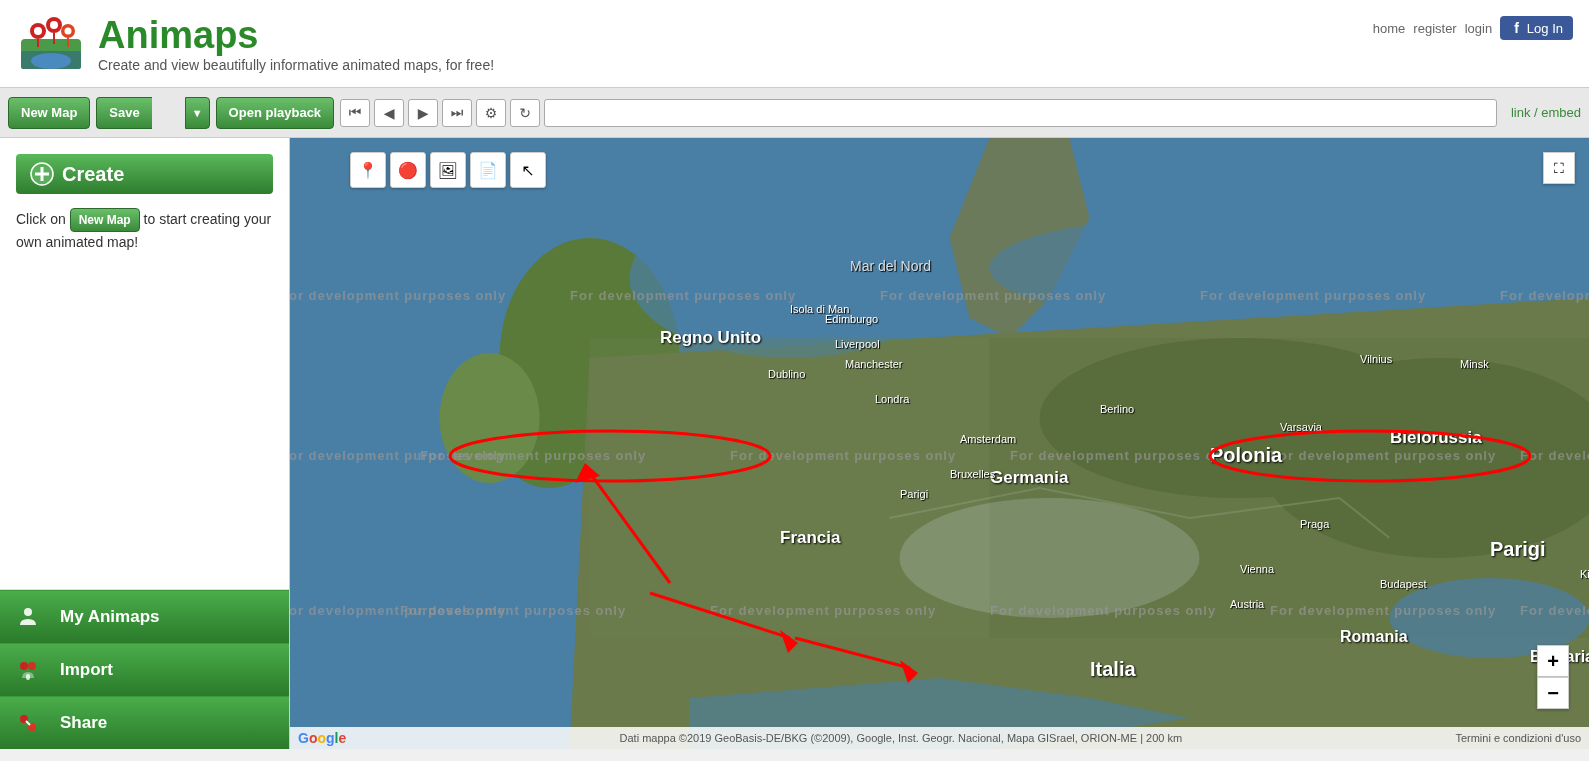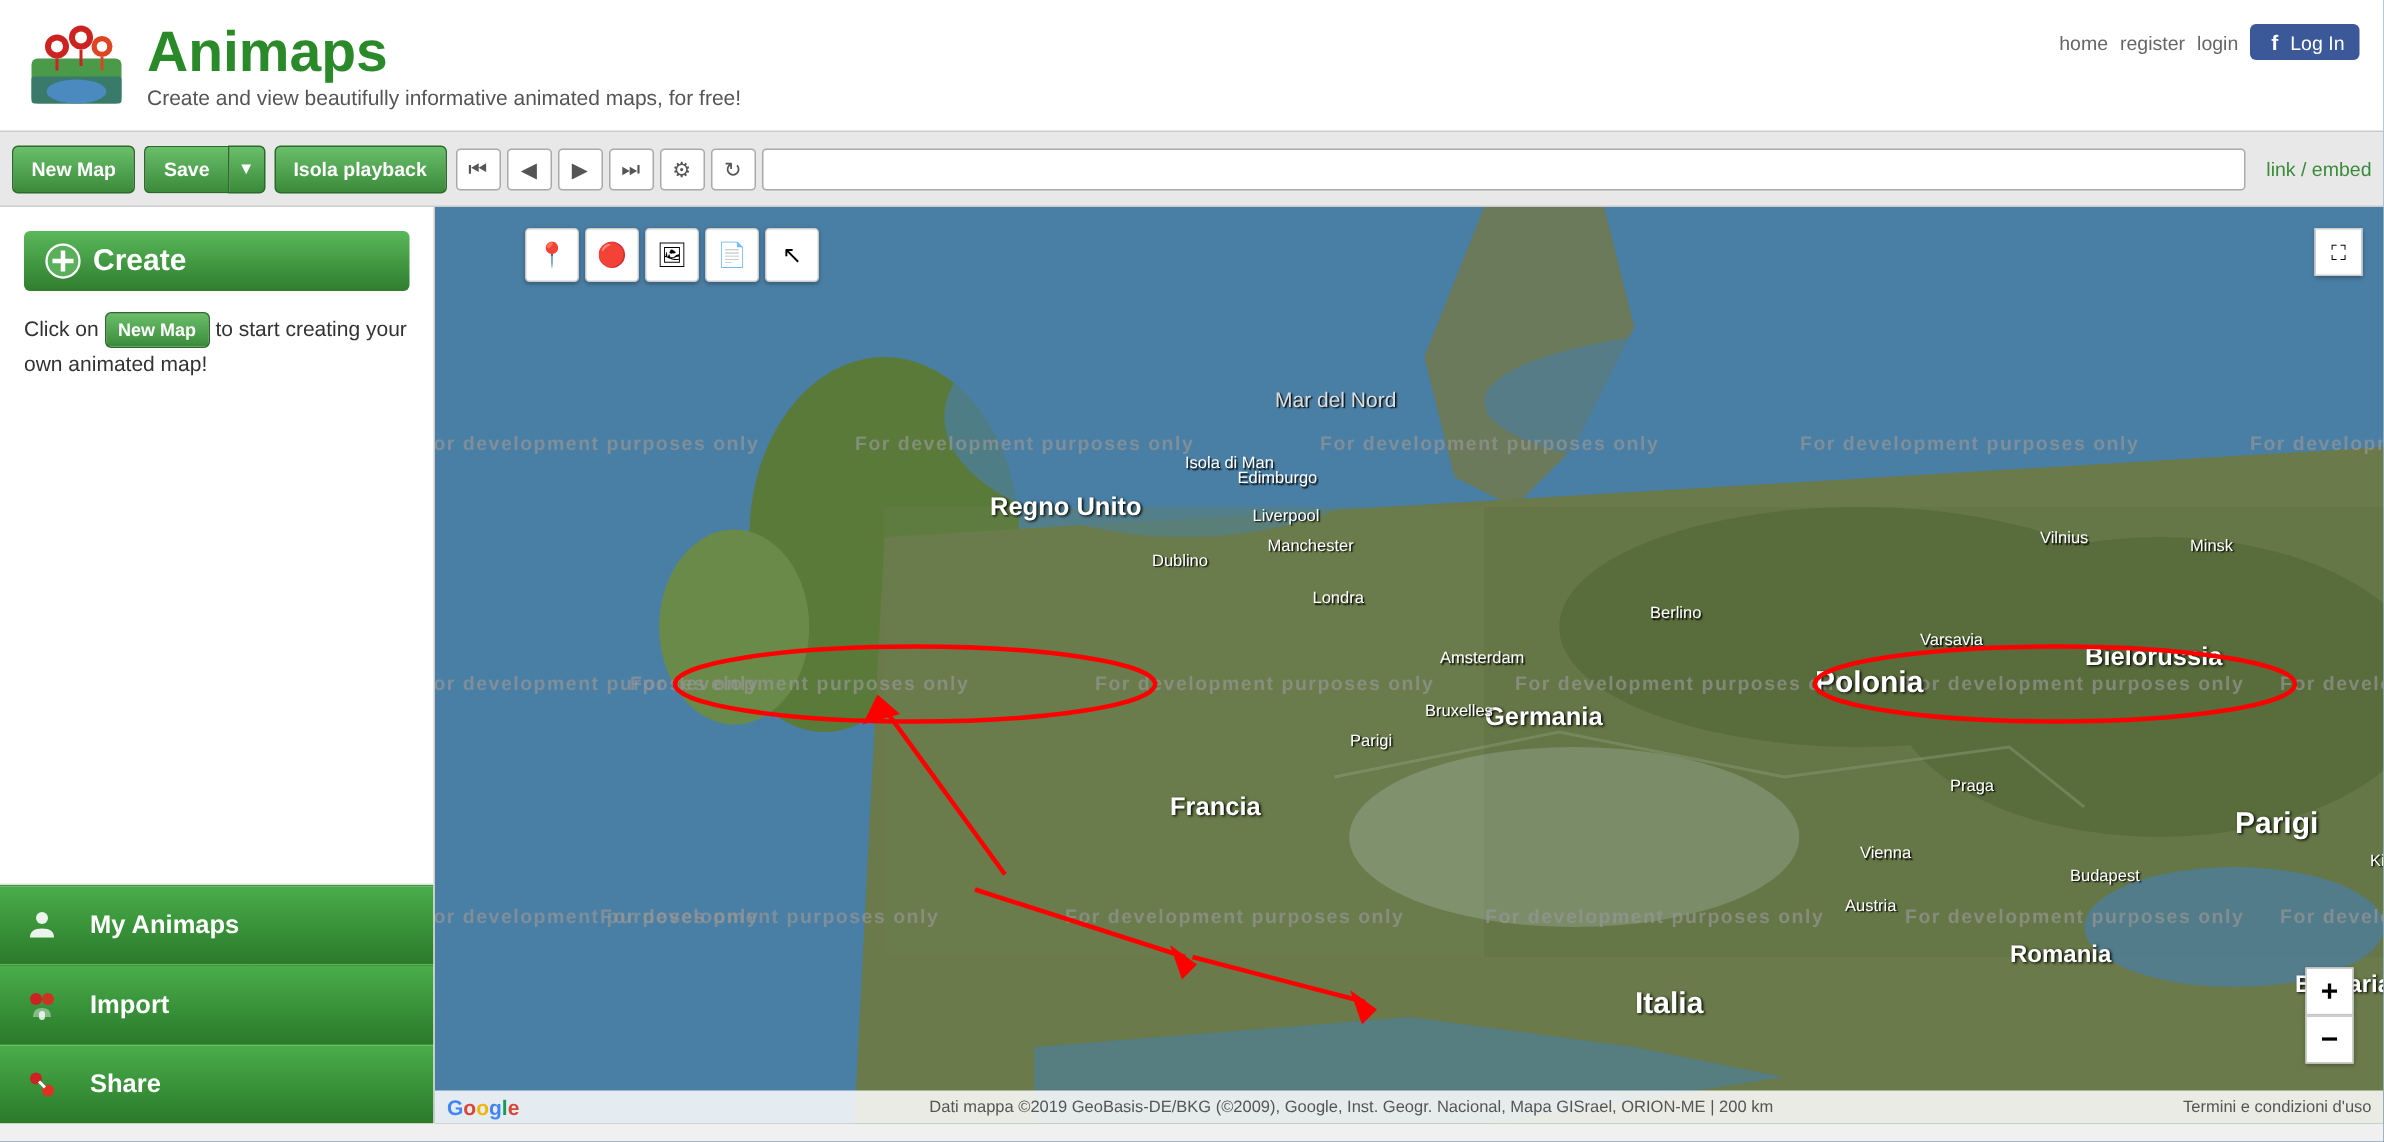--- a/index.html
+++ b/index.html
@@ -80,21 +80,21 @@
       border-radius: 4px;
       padding: 5px 12px;
       font-size: 13px;
       font-weight: bold;
       cursor: pointer;
       height: 32px;
       display: flex;
       align-items: center;
       gap: 4px;
     }
-    .save-btn-group { display: flex; }
+    .save-btn-group { display: flex; gap: 33px; }
     .save-main {
       background: linear-gradient(to bottom, #6abf6a, #3a8a3a);
       color: white;
       border: 1px solid #2a6a2a;
       border-right: none;
       border-radius: 4px 0 0 4px;
       padding: 5px 12px;
       font-size: 13px;
       font-weight: bold;
       cursor: pointer;
@@ -386,21 +386,21 @@
   </button>
   <div class="save-btn-group">
     <button class="save-main">
       <span>Save</span>
     </button>
     <button class="save-dropdown">
       <span>▼</span>
     </button>
   </div>
   <button class="toolbar-btn">
-    <span>Isola playback</span>
+    <span>Open playback</span>
   </button>
   <div id="playback-bar">
     <button class="playback-btn">
       <span>⏮</span>
     </button>
     <button class="playback-btn">
       <span>◀</span>
     </button>
     <button class="playback-btn">
       <span>▶</span>

